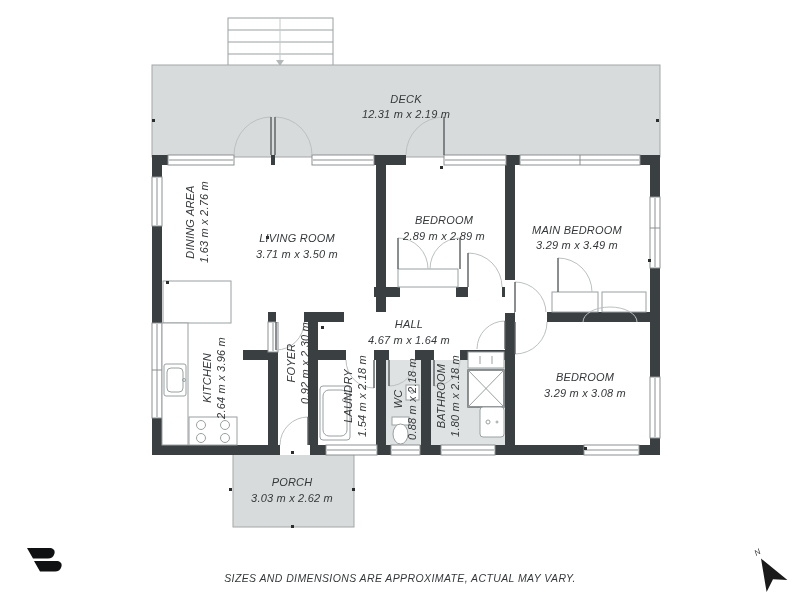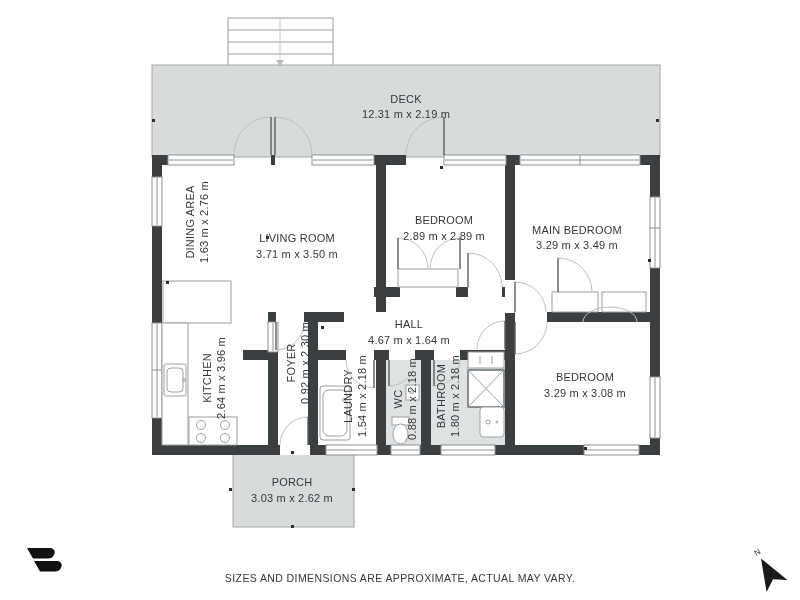--- a/index.html
+++ b/index.html
@@ -1,17 +1,17 @@
 <!DOCTYPE html>
 <html><head>
 <meta charset="utf-8">
 <style>
   html,body{margin:0;padding:0;background:#fff;}
   .page{position:relative;width:800px;height:600px;background:#fff;overflow:hidden;
-        font-family:"Liberation Sans", sans-serif;}
+        font-family:"Liberation Sans", sans-serif;font-style:italic;}
   svg text{font-family:"Liberation Sans", sans-serif;fill:#35383a;letter-spacing:.2px;}
   .room-name{font-size:11px;}
   .room-dims{font-size:11px;}
   .disclaimer{font-size:10.5px;letter-spacing:.4px;}
   .wn rect{fill:#ffffff;stroke:#8b9091;stroke-width:1;}
   .wn line{stroke:#8b9091;stroke-width:1;}
   .opening{fill:#ffffff;}
   .arc{fill:none;stroke:#bcc0c0;stroke-width:1;}
   .leaf{stroke:#5a5e60;stroke-width:1.4;}
   .fx{fill:#ffffff;stroke:#9aa0a0;stroke-width:1;}

